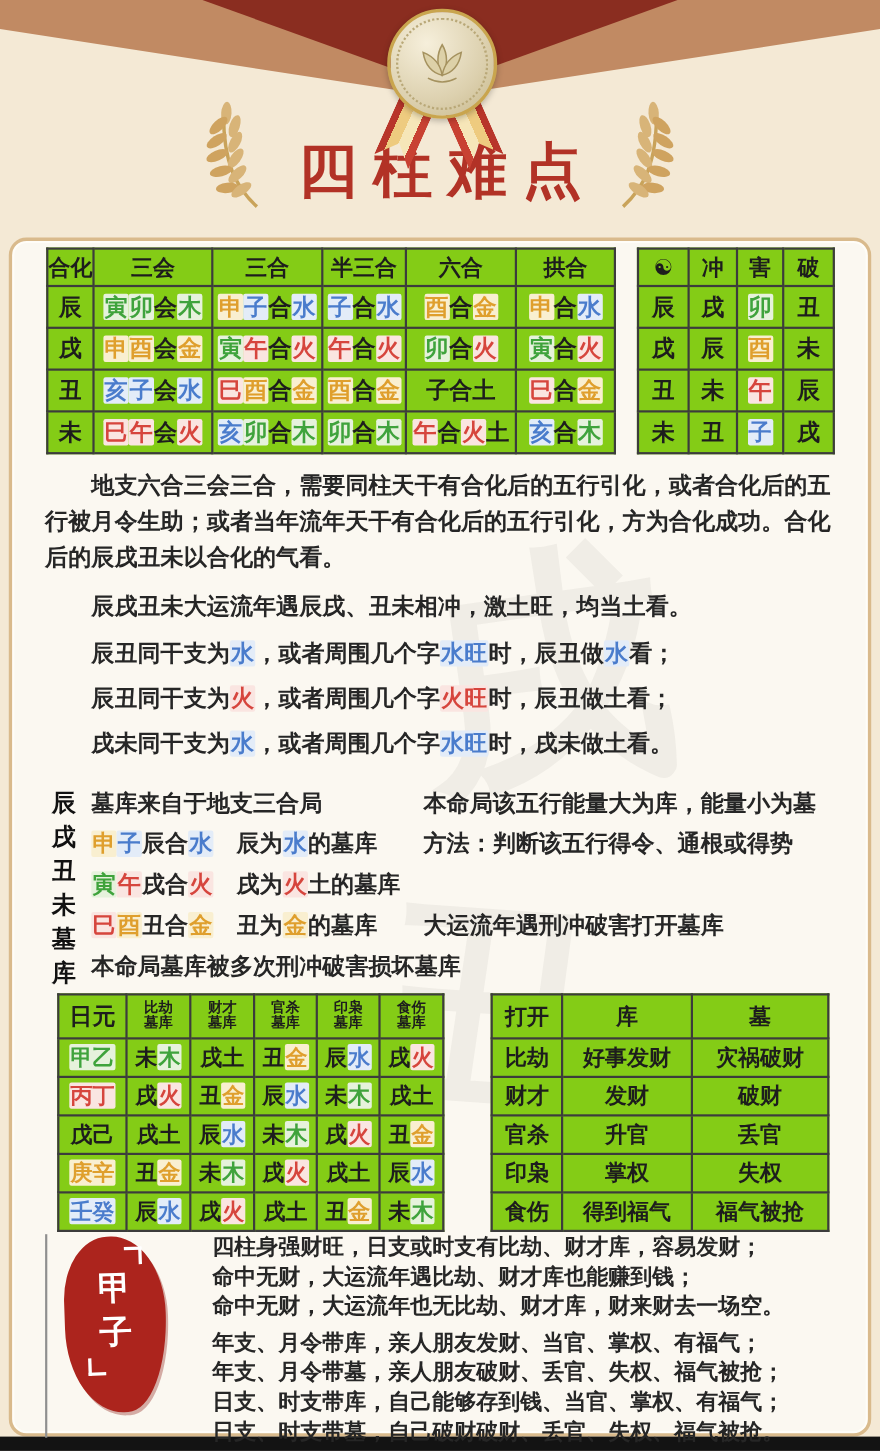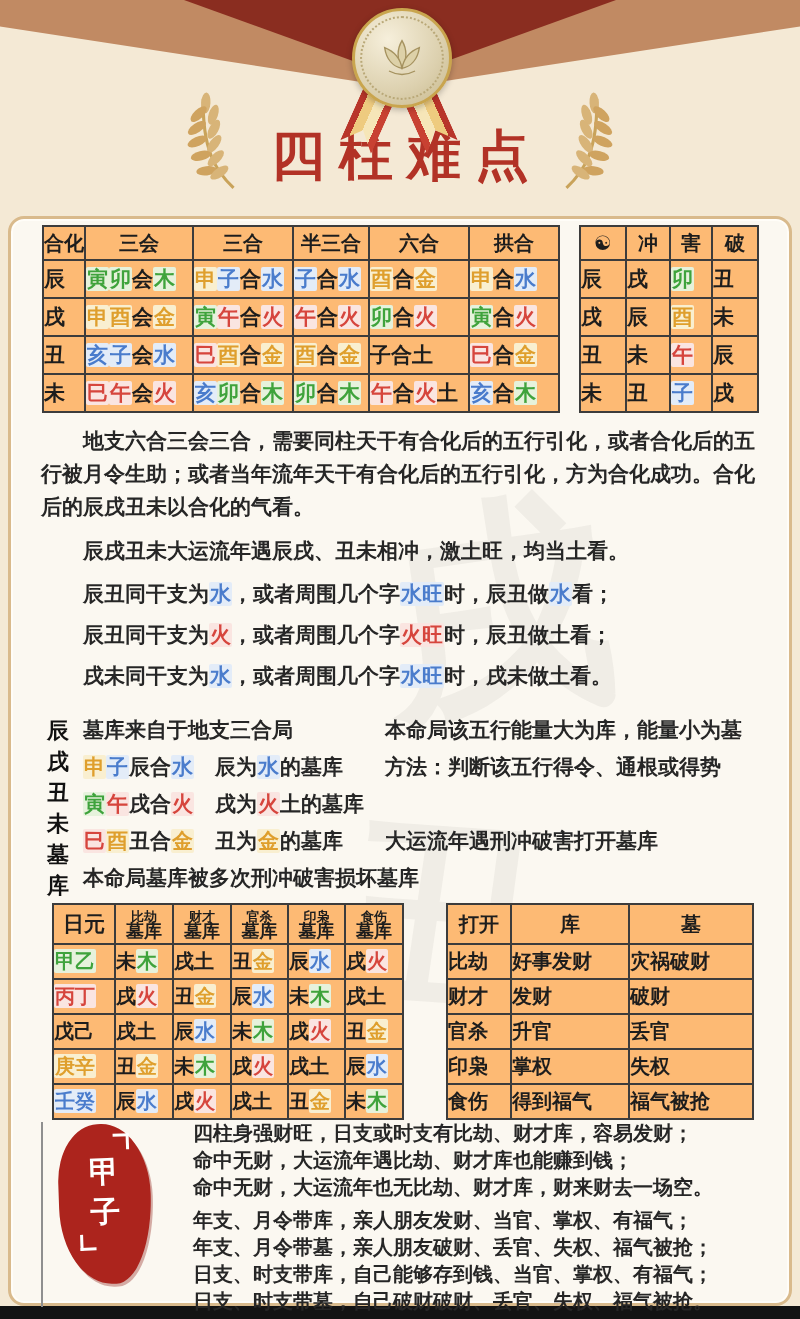--- a/index.html
+++ b/index.html
@@ -32,37 +32,37 @@
   .title{position:absolute;left:0;right:0;top:120px;text-align:center;
          font-size:54px;font-weight:900;color:#b23226;letter-spacing:14px;text-indent:14px;}
   
   .panel{position:absolute;left:8px;top:216px;width:778px;height:1084px;
          background:#fbf8f1;border:3px solid #d9ba8c;border-radius:16px;
          box-shadow:inset 0 0 0 2px #fffdf8;}
   .wm{position:absolute;font-weight:700;color:rgba(70,70,70,.06);pointer-events:none;z-index:0;}
   .wm1{left:370px;top:240px;font-size:230px;transform:rotate(-8deg);}
   .wm2{left:330px;top:560px;font-size:210px;transform:rotate(4deg);}
   
-  .tbl{position:absolute;border-collapse:collapse;table-layout:fixed;background:#fdba74;
-       font-weight:700;color:#1d1d1d;z-index:1;}
+  .tbl{position:absolute;border-collapse:collapse;table-layout:fixed;background:#84cc16;
+       text-align:center;font-weight:700;color:#1d1d1d;z-index:1;}
   .tbl th,.tbl td{border:2px solid #3c3c3c;padding:0;white-space:nowrap;overflow:hidden;font-weight:700;}
   .t1{left:31px;top:6px;width:516px;font-size:21px;}
   .t1 th{height:32px;font-size:20px;}
   .t1 td{height:36px;}
   .t2{left:568px;top:6px;width:178px;font-size:21px;}
   .t2 th{height:32px;font-size:20px;}
   .t2 td{height:36px;}
   .t3{left:41px;top:684px;width:350px;font-size:20px;}
   .t3 th{height:38px;}
   .t3 td{height:33px;}
   .t4{left:435px;top:684px;width:306px;font-size:20px;}
   .t4 th{height:38px;font-size:20px;}
   .t4 td{height:33px;}
   .th-main{font-size:13px;line-height:14px;}
-  .th-sub{font-size:18px;line-height:14px;}
+  .th-sub{font-size:13px;line-height:14px;}
   .th-single .th-main{font-size:21px;line-height:24px;}
   
   .seg{padding:0 1px;border-radius:2px;}
   .c-wood{color:#3fa33c;background:#e6f2dc;}
   .c-fire{color:#d6453d;background:#fae5e1;}
   .c-water{color:#4a7ccc;background:#e3ecf8;}
   .c-metal{color:#df9f2d;background:#f9efd0;}
   
   .para{position:absolute;left:30px;width:726px;font-size:21px;font-weight:700;
         color:#262626;line-height:33px;z-index:1;}

